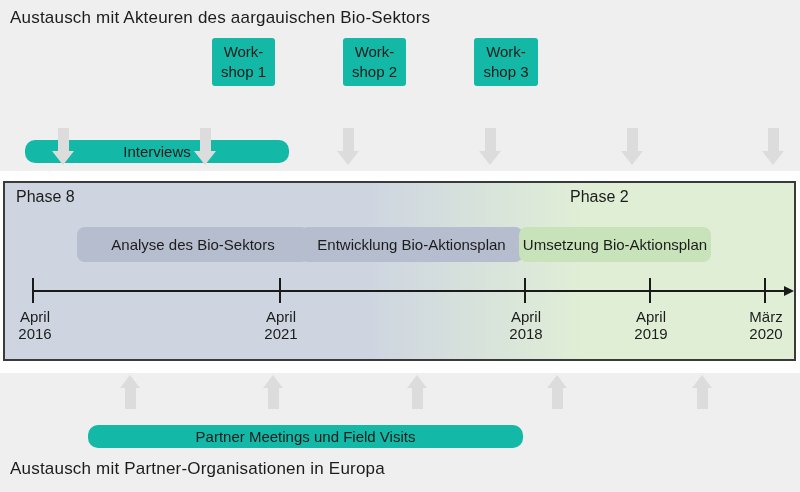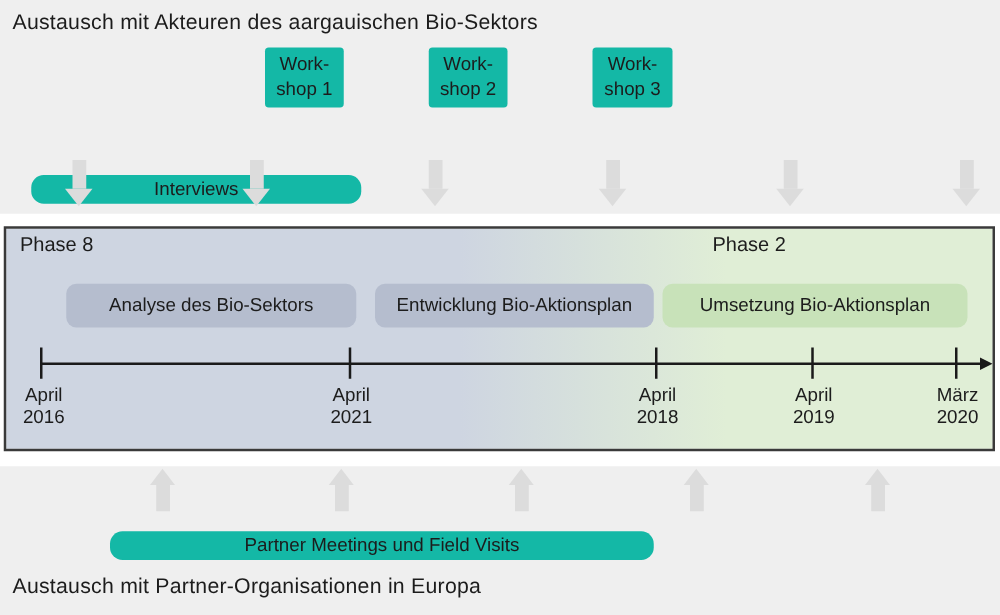--- a/index.html
+++ b/index.html
@@ -144,23 +144,23 @@
     <div class="arrow arrow-down" style="left:762px; top:128px;">
         <div class="stem"></div>
         <div class="head"></div>
       </div>
   </div>
 
   <div class="panel">
     <div class="phase-label" style="left:11px;">Phase 8</div>
     <div class="phase-label" style="left:522px;margin-left:43px;">Phase 2</div>
 
-    <div class="activity-box activity-blue" style="left:48px; width:232px;">Analyse des Bio-Sektors</div>
+    <div class="activity-box activity-blue" style="left:72px; width:232px;">Analyse des Bio-Sektors</div>
     <div class="activity-box activity-blue" style="left:295px; width:223px;">Entwicklung Bio-Aktionsplan</div>
-    <div class="activity-box activity-green" style="left:525px; width:244px;text-align:center;">Umsetzung Bio-Aktionsplan</div>
+    <div class="activity-box activity-green" style="left:514px; width:192px;text-align:center;">Umsetzung Bio-Aktionsplan</div>
 
     <div class="tl-line"></div>
     <div class="tl-arrowhead"></div>
 
     <div class="tl-tick" style="left:27px;"></div>
     <div class="tl-tick" style="left:274px;"></div>
     <div class="tl-tick" style="left:519px;"></div>
     <div class="tl-tick" style="left:644px;"></div>
     <div class="tl-tick" style="left:759px;"></div>
 

